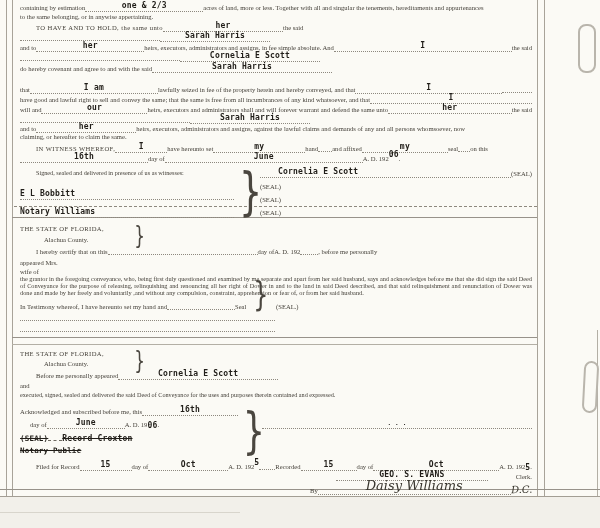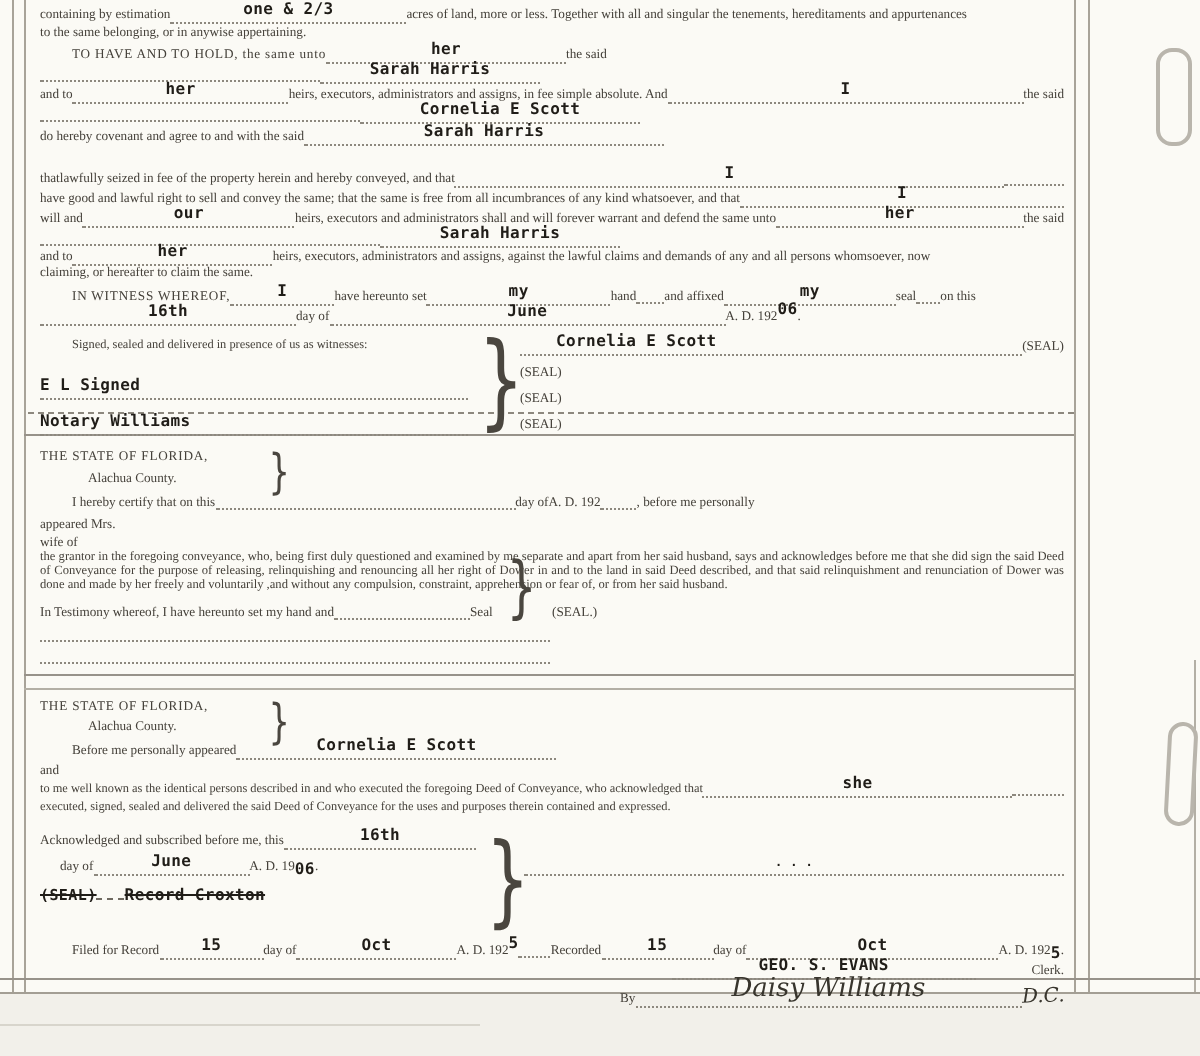--- a/index.html
+++ b/index.html
@@ -92,20 +92,21 @@
     <div class="row" style="height:11px;">
       <span class="p">do hereby covenant and agree to and with the said</span>
       <span class="fill" style="flex:0 0 180px;"><span class="t">Sarah Harris</span></span>
       <span class="dots flex1"></span>
     </div>
     <div class="row" style="height:10px;">
       <span class="dots flex1"></span>
     </div>
     <div class="row" style="height:11px;">
       <span class="p">that</span>
+      <span class="fill" style="flex:0 0 128px;"><span class="t">I am</span></span>
       <span class="p">lawfully seized in fee of the property herein and hereby conveyed, and that</span>
       <span class="fill flex1"><span class="t">I</span></span>
       <span class="dots" style="flex:0 0 30px;"></span>
     </div>
     <div class="row" style="height:10px;">
       <span class="p">have good and lawful right to sell and convey the same; that the same is free from all incumbrances of any kind whatsoever, and that</span>
       <span class="fill flex1"><span class="t">I</span></span>
     </div>
     <div class="row" style="height:10px;">
       <span class="p">will and</span>
@@ -149,21 +150,21 @@
       <span class="p">.</span>
     </div>
 
     <div class="wit">
       <div style="width:214px;">
         <div class="row" style="height:12px;">
             <span class="p ind" style="font-size:6.2px;">Signed, sealed and delivered in presence of us as witnesses:</span>
           </div>
         <div class="row" style="height:10px;"></div>
         <div class="row" style="height:13px;">
-          <span class="fill fl flex1"><span class="t">E L Signed</span></span>
+          <span class="fill fl flex1"><span class="t">E L Bobbitt</span></span>
         </div>
         <div class="row" style="height:5px;"></div>
         <div class="row" style="height:13px;">
           <span class="fill fl flex1"><span class="t">Notary Williams</span></span>
         </div>
       </div>
       <div style="width:26px;text-align:center;">
         <span class="brace" style="font-size:52px;display:inline-block;">}</span>
       </div>
       <div style="flex:1;display:flex;flex-direction:column;">
@@ -240,25 +241,20 @@
     <div class="row" style="height:12px;">
       <span class="p ind">Before me personally appeared</span>
       <span class="fill" style="flex:0 0 160px;"><span class="t">Cornelia E Scott</span></span>
       <span class="dots flex1"></span>
     </div>
     <div class="row" style="height:10px;">
       <span class="p">and</span>
       <span class="dots flex1" style="margin-left:4px;"></span>
     </div>
     <div class="row" style="height:9px;">
-      <span class="p psm">to me well known as the identical persons described in and who executed the foregoing Deed of Conveyance, who acknowledged that</span>
-      <span class="fill flex1"><span class="t">she</span></span>
-      <span class="dots" style="flex:0 0 26px;"></span>
-    </div>
-    <div class="row" style="height:9px;">
       <span class="p psm">executed, signed, sealed and delivered the said Deed of Conveyance for the uses and purposes therein contained and expressed.</span>
     </div>
 
     <div style="display:flex;margin-top:5px;">
       <div style="width:218px;">
         <div class="row" style="height:12px;">
           <span class="p">Acknowledged and subscribed before me, this</span>
           <span class="fill flex1"><span class="t">16th</span></span>
         </div>
         <div class="row" style="height:13px;">
@@ -266,20 +262,24 @@
           <span class="fill" style="flex:0 0 78px;"><span class="t">June</span></span>
           <span class="p">A. D. 19</span>
           <span class="t">06</span>
           <span class="p">.</span>
           <span class="dots flex1"></span>
         </div>
         <div class="row" style="height:13px;">
           <span class="t strike" style="font-size:7.5px;">(SEAL)</span>
           <span class="dash" style="flex:0 0 14px;"></span>
           <span class="t strike">Record Croxton</span>
+          <span class="dash flex1"></span>
+        </div>
+        <div class="row" style="height:12px;">
+          <span class="t strike" style="font-size:7.5px;">Notary Public</span>
           <span class="dash flex1"></span>
         </div>
       </div>
       <div style="width:24px;text-align:center;">
         <span class="brace" style="font-size:50px;display:inline-block;margin-top:2px;">}</span>
       </div>
       <div style="flex:1;padding-top:12px;">
         <div class="row" style="height:13px;">
           <span class="fill flex1"><span class="t" style="font-size:6px;">. . .</span></span>
         </div>

